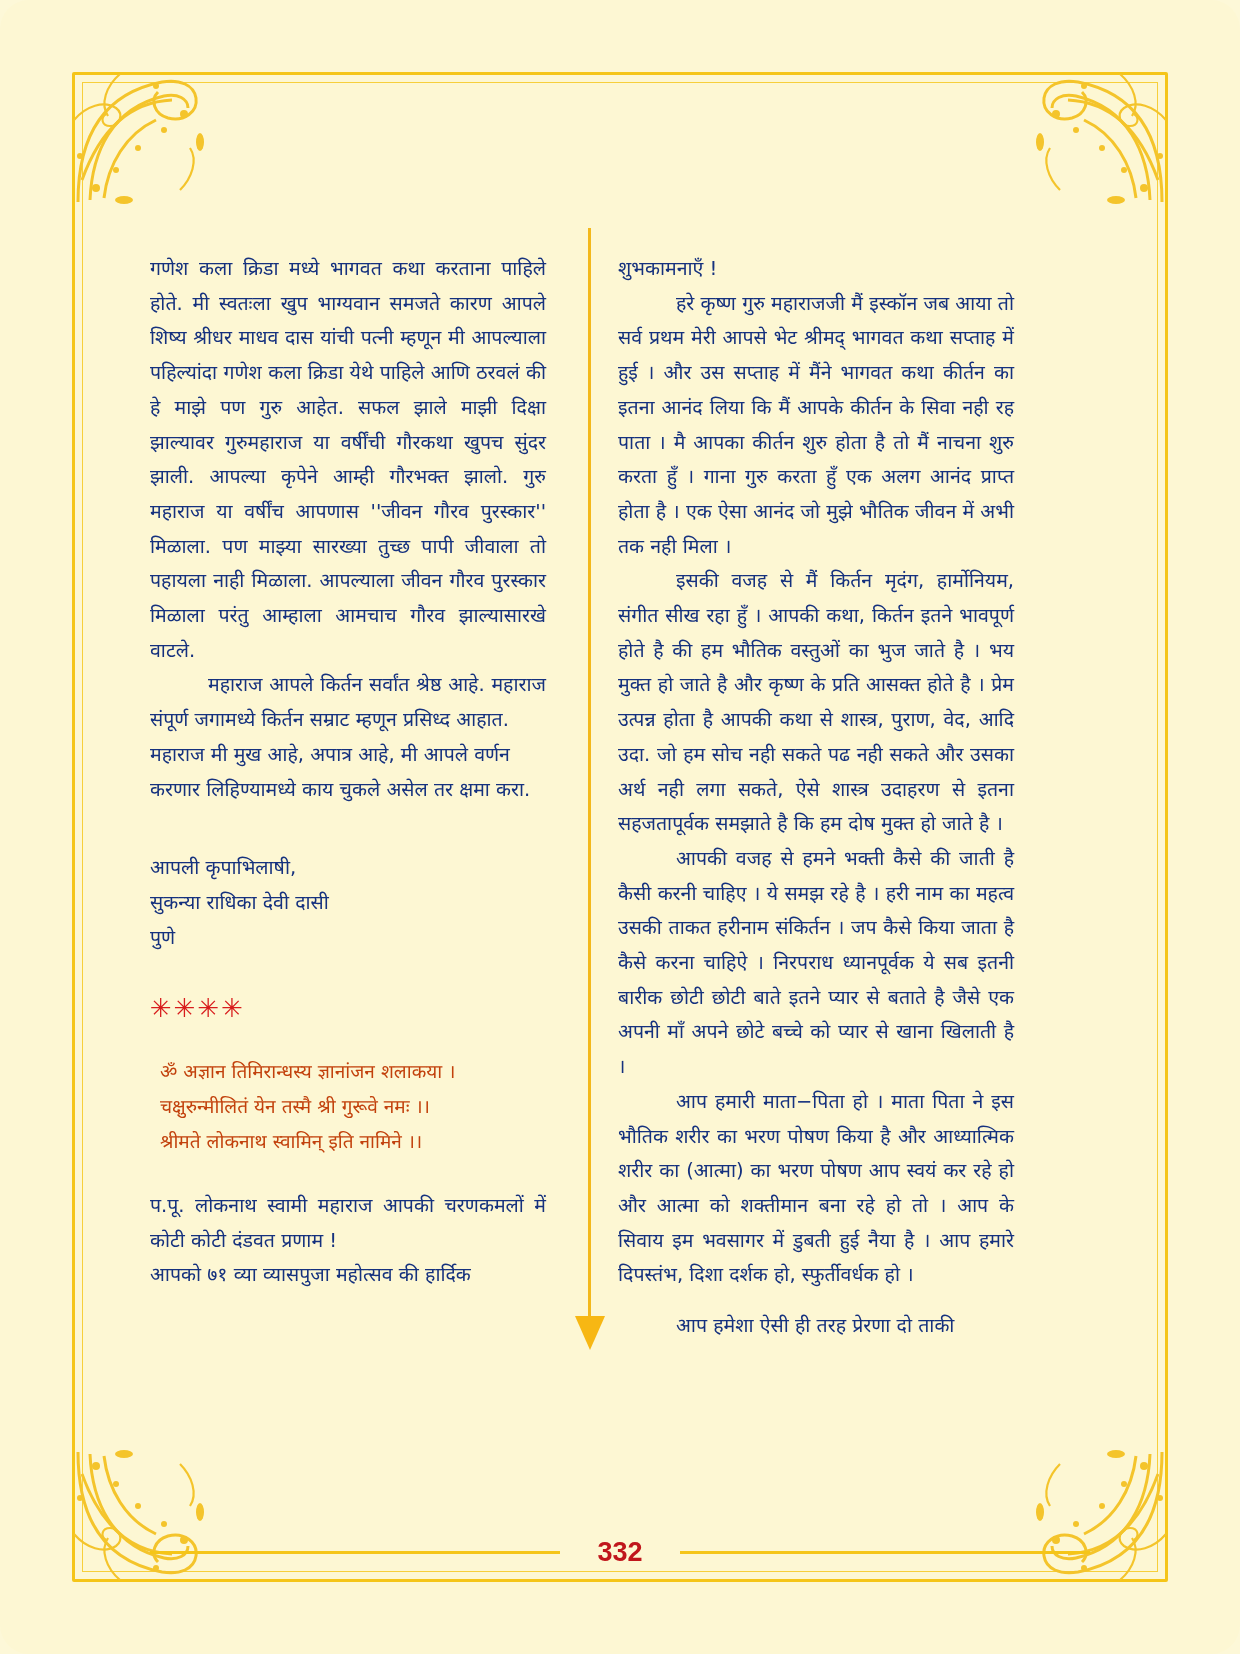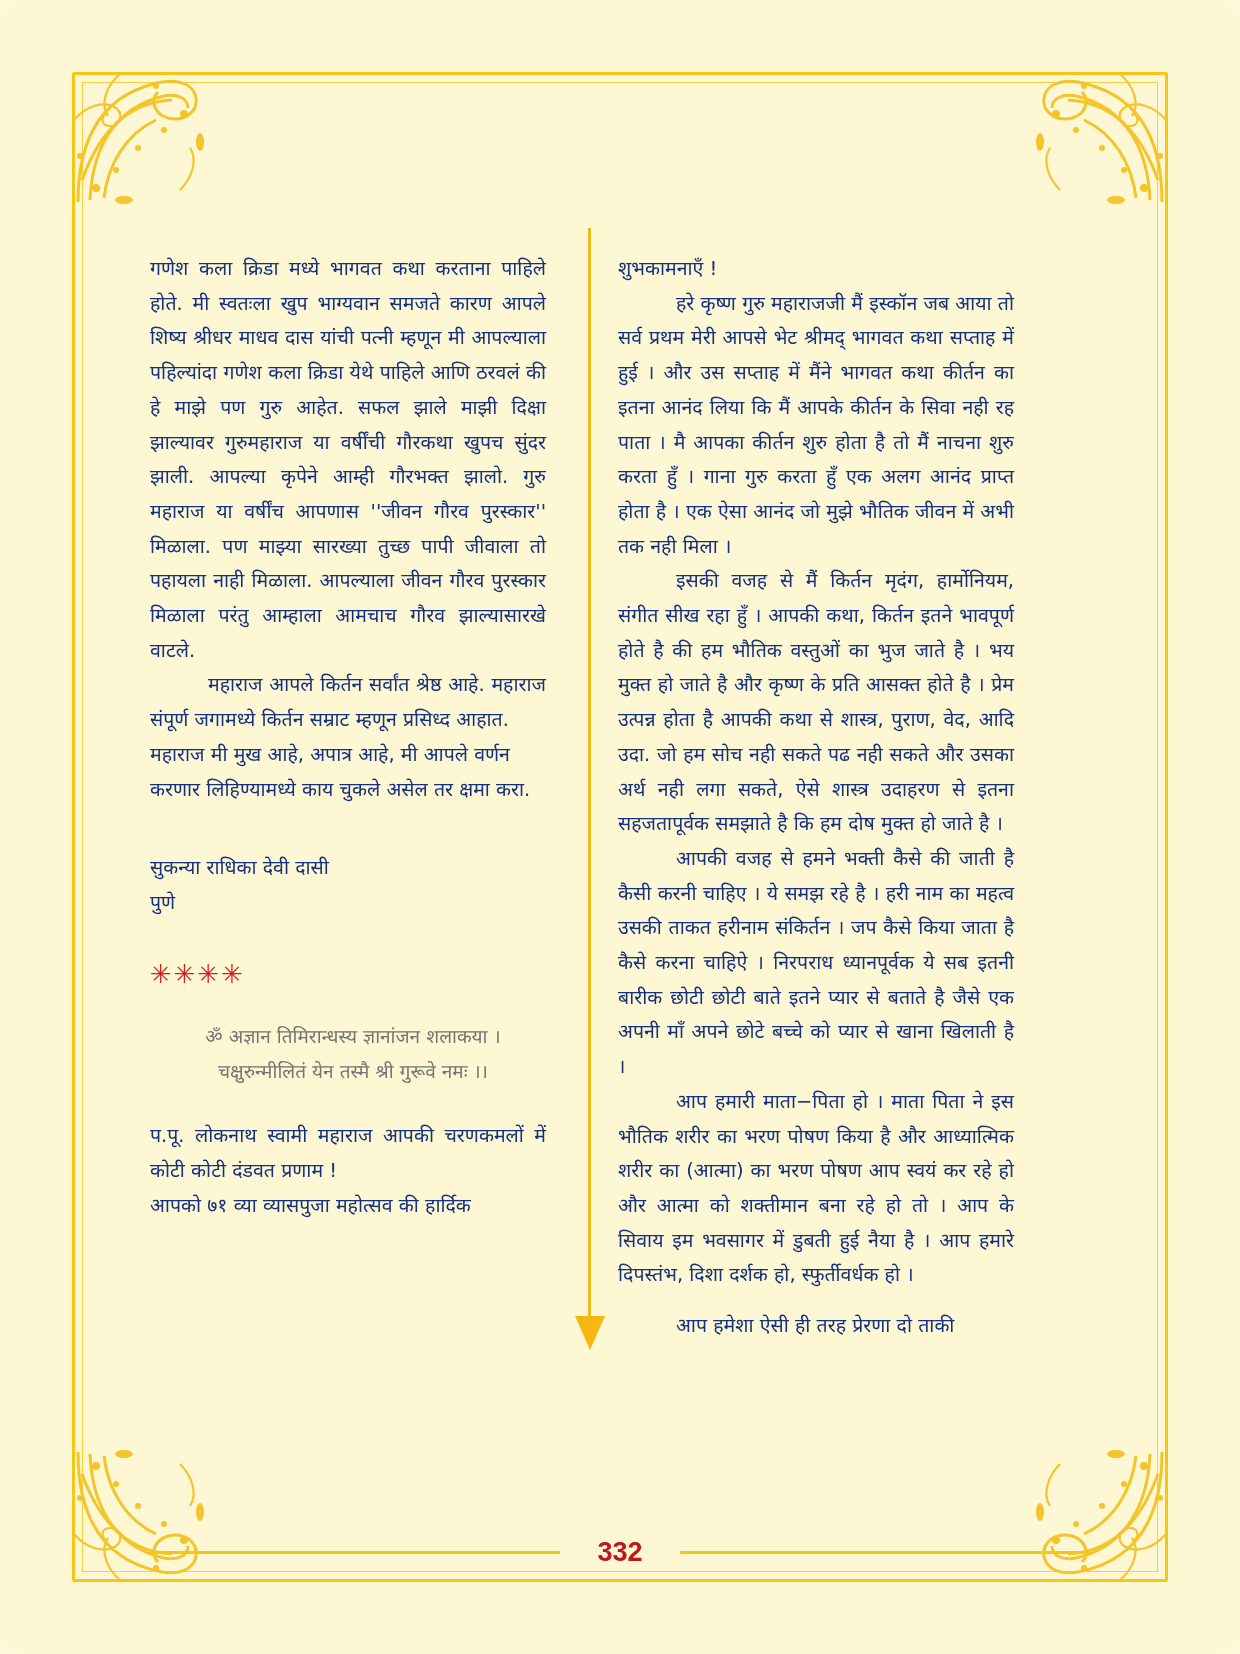--- a/index.html
+++ b/index.html
@@ -92,24 +92,24 @@
 
   .stars {
     color: #d81c1c;
     font-size: 26px;
     letter-spacing: 2px;
     margin: 30px 0 22px 0;
     text-align: left;
   }
 
   .sloka {
-    text-align: center;
+    text-align: left;
     font-size: 19px;
     line-height: 1.85;
-    color: #737373;
+    color: #c2410c;
     margin: 0 0 0 10px;
   }
 
   .gap-sm { height: 16px; }
   .gap-md { height: 30px; }
   .gap-lg { height: 44px; }
 
   .page-number {
     position: absolute;
     left: 0;
@@ -248,28 +248,30 @@
 
   <div class="content">
 
     <div class="col left">
       <p>गणेश कला क्रिडा मध्ये भागवत कथा करताना पाहिले होते. मी स्वतःला खुप भाग्यवान समजते कारण आपले शिष्य श्रीधर माधव दास यांची पत्नी म्हणून मी आपल्याला पहिल्यांदा गणेश कला क्रिडा येथे पाहिले आणि ठरवलं की हे माझे पण गुरु आहेत. सफल झाले माझी दिक्षा झाल्यावर गुरुमहाराज या वर्षींची गौरकथा खुपच सुंदर झाली. आपल्या कृपेने आम्ही गौरभक्त झालो. गुरु महाराज या वर्षींच आपणास ''जीवन गौरव पुरस्कार'' मिळाला. पण माझ्या सारख्या तुच्छ पापी जीवाला तो पहायला नाही मिळाला. आपल्याला जीवन गौरव पुरस्कार मिळाला परंतु आम्हाला आमचाच गौरव झाल्यासारखे वाटले.</p>
       <p class="indent">महाराज आपले कि‍र्तन सर्वांत श्रेष्ठ आहे. महाराज संपूर्ण जगामध्ये कि‍र्तन सम्राट म्हणून प्रसिध्द आहात.</p>
       <p class="nojust">महाराज मी मुख आहे, अपात्र आहे, मी आपले वर्णन करणार लिहिण्यामध्ये काय चुकले असेल तर क्षमा करा.</p>
 
       <div class="gap-lg"></div>
 
+      <p class="nojust">आपली कृपाभिलाषी,</p>
       <p class="nojust">सुकन्या राधिका देवी दासी</p>
       <p class="nojust">पुणे</p>
 
       <div class="stars">✳✳✳✳</div>
 
       <div class="sloka">
         <p>ॐ अज्ञान तिमिरान्धस्य ज्ञानांजन शलाकया ।</p>
         <p>चक्षुरुन्मीलितं येन तस्मै श्री गुरूवे नमः ।।</p>
+        <p>श्रीमते लोकनाथ स्वामिन् इति नामिने ।।</p>
       </div>
 
       <div class="gap-md"></div>
 
       <p>प.पू. लोकनाथ स्वामी महाराज आपकी चरणकमलों में कोटी कोटी दंडवत प्रणाम !</p>
       <p class="nojust">आपको ७१ व्या व्यासपुजा महोत्सव की हार्दिक</p>
     </div>
 
     <div class="col right">
       <p class="nojust">शुभकामनाएँ !</p>

